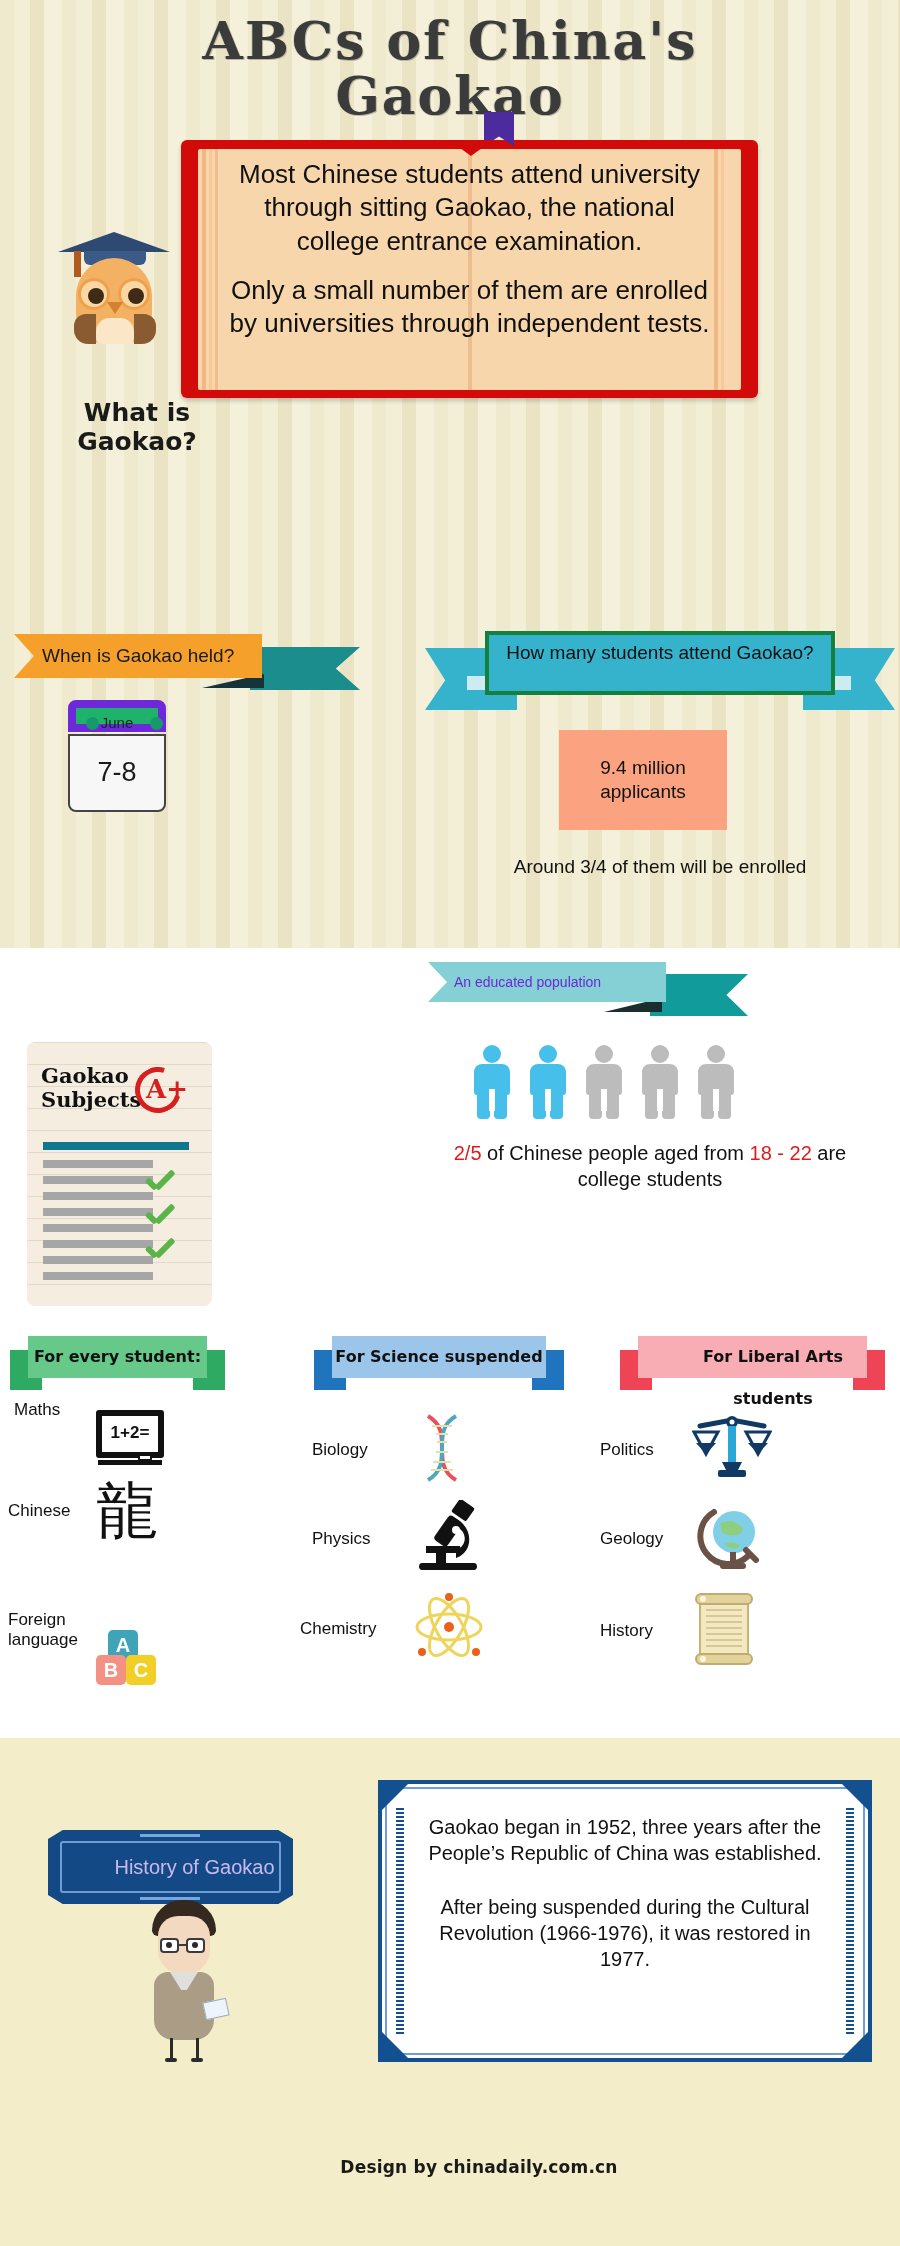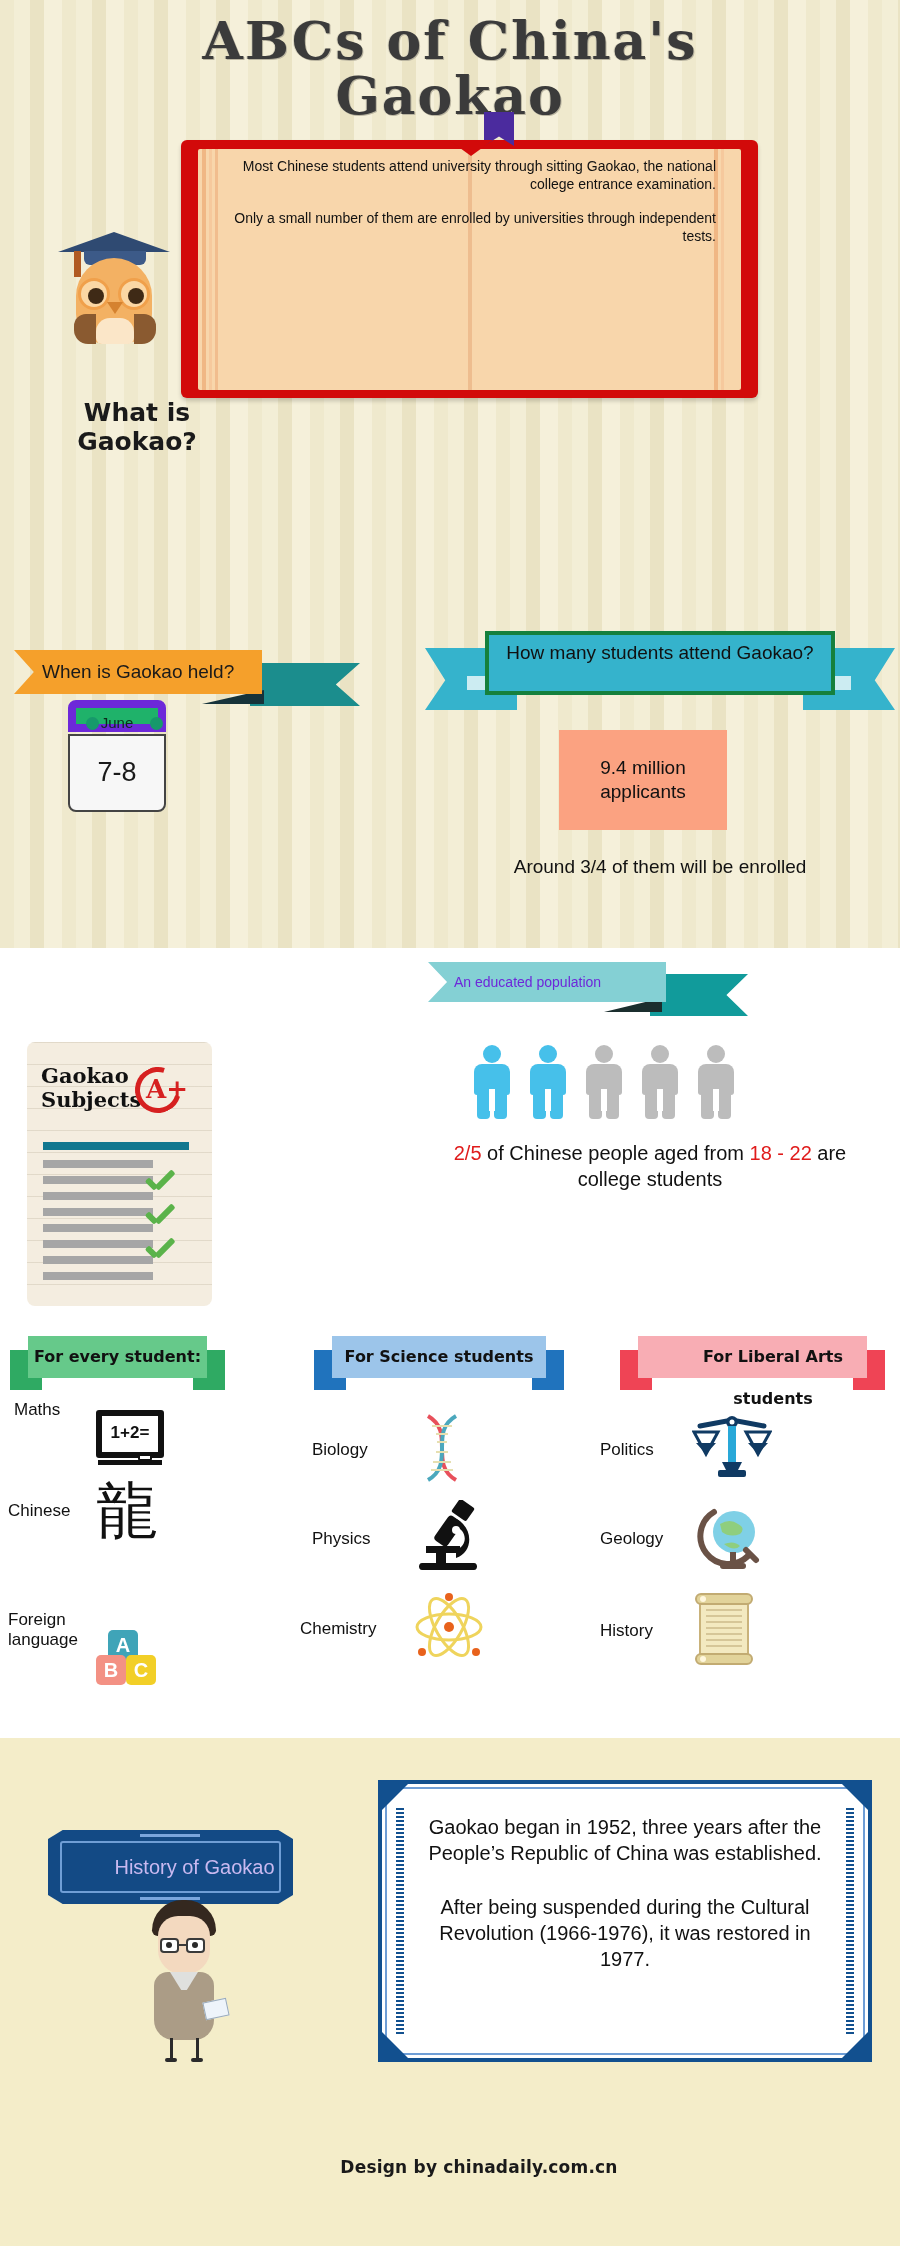--- a/index.html
+++ b/index.html
@@ -119,27 +119,27 @@
   .book .spine {
     position: absolute; left: 287px; top: 9px; width: 4px; height: 241px;
     background: #eebd8f;
   }
   .book .notch {
     position: absolute; left: 268px; top: 0; width: 44px; height: 16px;
     background: #d20a0a; clip-path: polygon(0 0, 100% 0, 50% 100%);
   }
   .book .text {
     position: absolute; left: 42px; top: 18px; width: 493px;
-    text-align: right; color: #111;
-    font-size: 14px; line-height: 1.28;
+    text-align: center; color: #111;
+    font-size: 26px; line-height: 1.28;
   }
   .book .text p + p { margin-top: 16px; }
 
   
-  .rib-when { position: absolute; left: 14px; top: 634px; width: 340px; height: 52px; margin-top: 16px; }
+  .rib-when { position: absolute; left: 14px; top: 634px; width: 340px; height: 52px; }
   .rib-when .tail2 {
     position: absolute; left: 236px; top: 13px; width: 110px; height: 43px;
     background: #1b8d8d;
     clip-path: polygon(0 0, 100% 0, 78% 50%, 100% 100%, 0 100%);
   }
   .rib-when .shadow {
     position: absolute; left: 188px; top: 40px; width: 62px; height: 14px;
     background: #16333a; clip-path: polygon(0 100%, 100% 0, 100% 100%);
   }
   .rib-when .band {
@@ -575,21 +575,21 @@
         <span class="blk b">B</span>
         <span class="blk c">C</span>
       </span>
     </span>
   </div>
 
   <div class="colrib blue" style="left:314px; top:1336px; width:250px">
     <div class="wl"></div>
     <div class="wr"></div>
     <div class="band">
-      <span>For Science students</span>
+      <span>For Science suspended</span>
     </div>
   </div>
 
   <div class="subj" style="left:312px; top:1412px; width:250px">
     <span class="lbl" style="width:88px">Biology</span>
     <span class="ico">
       <svg width="64" height="72" viewBox="0 0 64 72">
         <path d="M18 4 C46 20 18 52 46 68" stroke="#e8505b" stroke-width="4" fill="none"></path>
         <path d="M46 4 C18 20 46 52 18 68" stroke="#4ba8bd" stroke-width="4" fill="none"></path>
         <g stroke="#e6dfb0" stroke-width="2">

